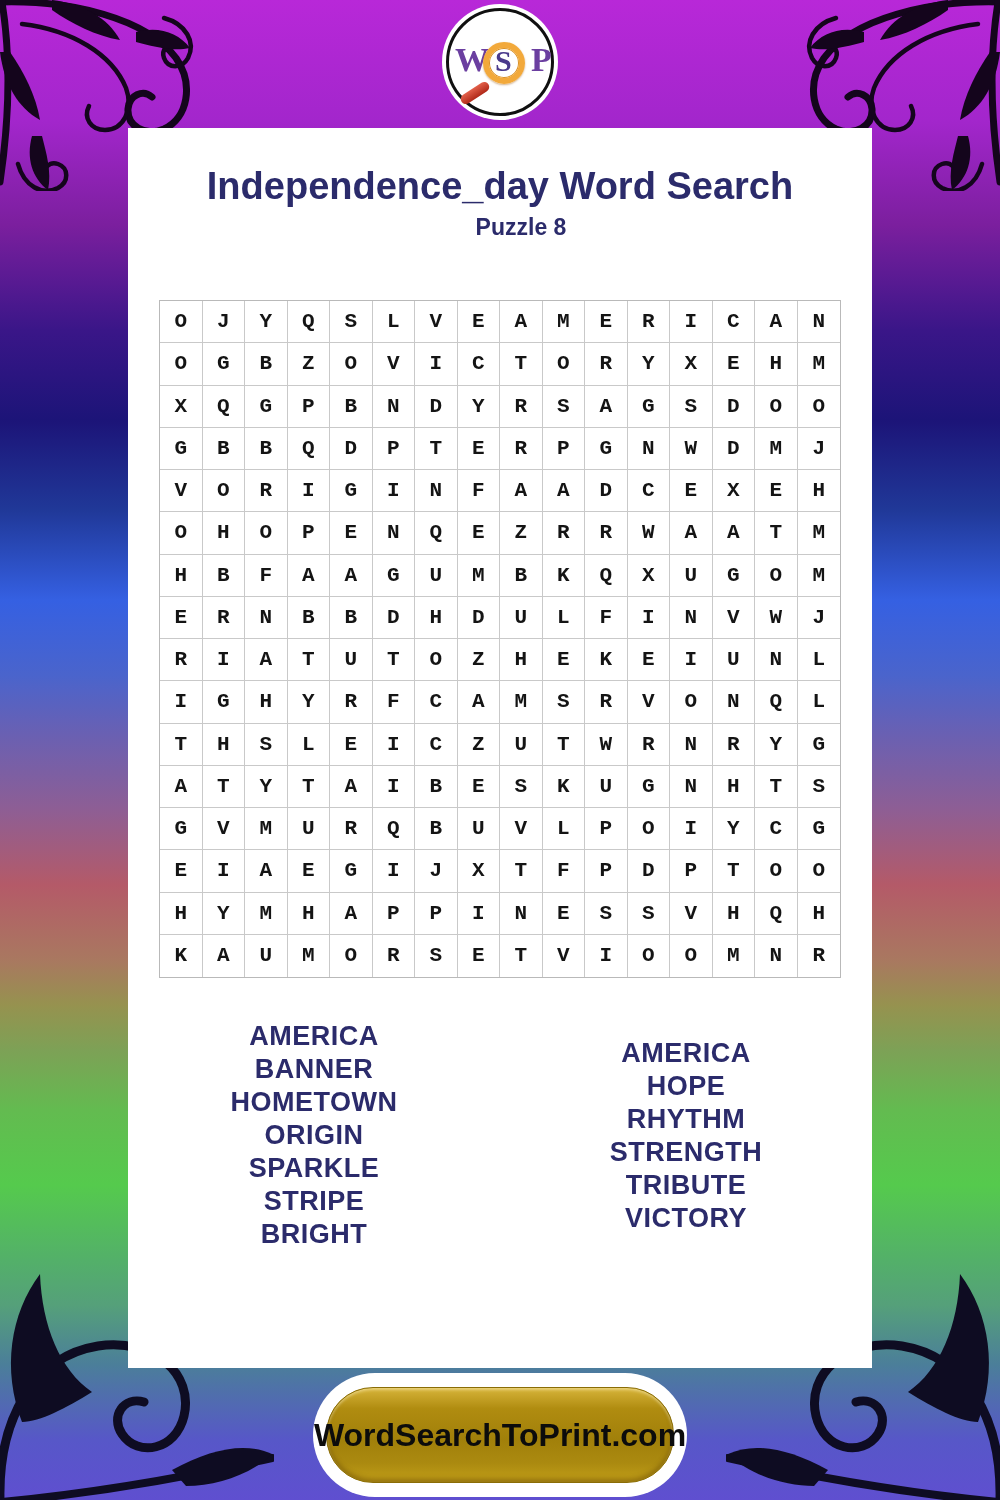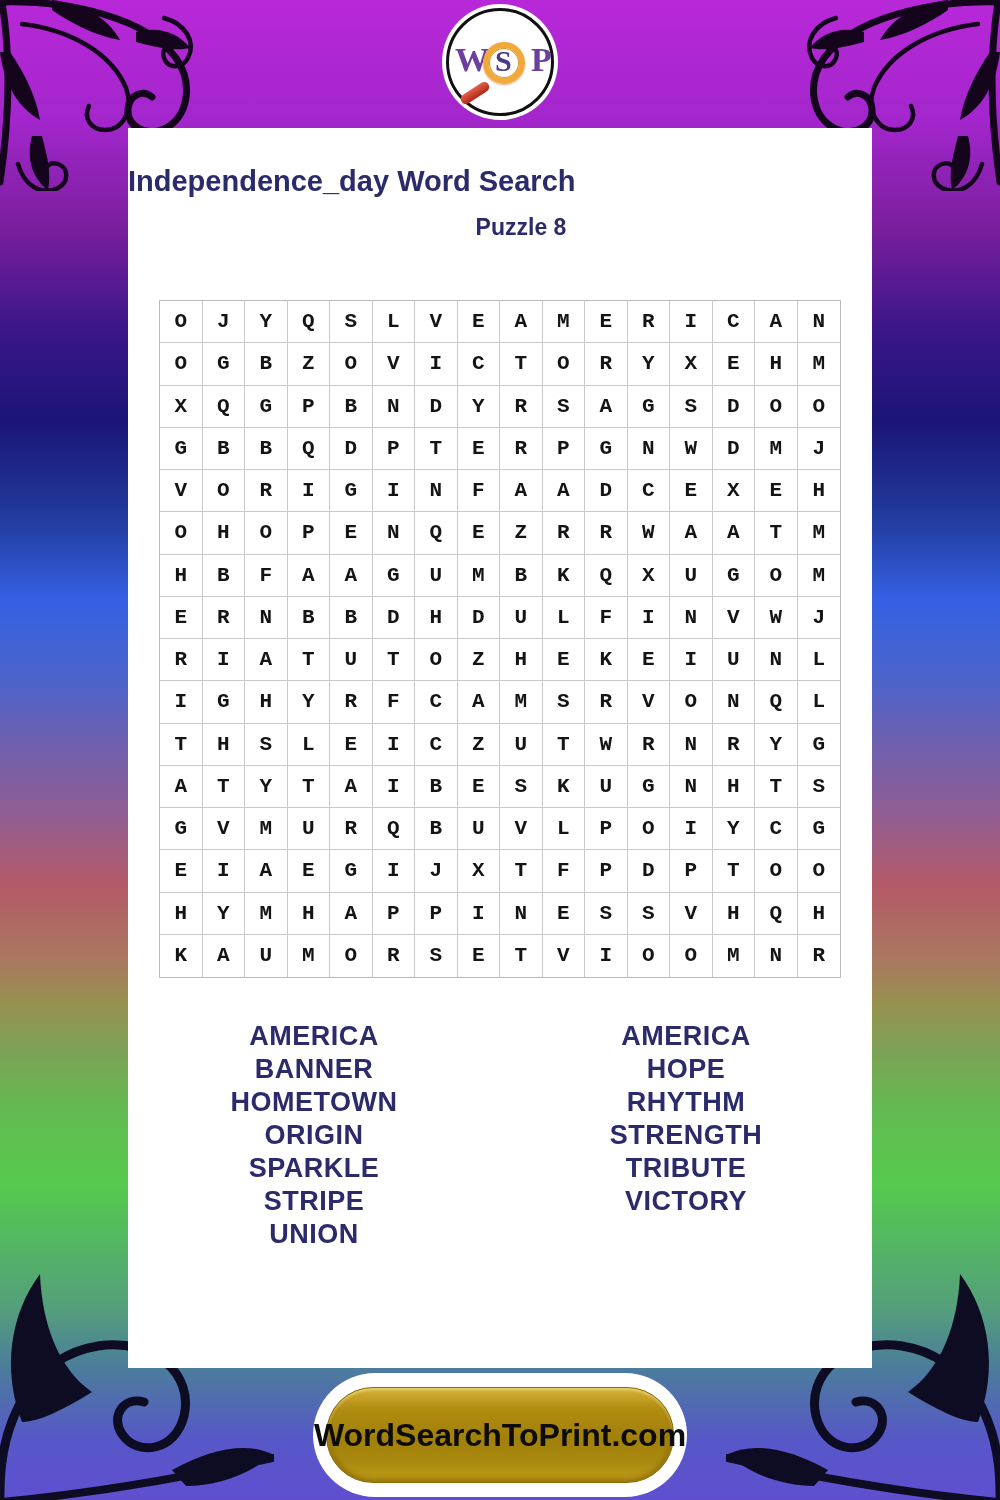--- a/index.html
+++ b/index.html
@@ -69,43 +69,43 @@
     position:absolute;left:41px;top:38px;width:30px;height:30px;border-radius:50%;
     border:6px solid var(--mag-orange);
     box-shadow:0 1px 2px rgba(150,80,0,.45), inset 0 0 0 1px #d98e20;
   }
 
   .card{
     position:absolute;left:128px;top:128px;width:744px;height:1240px;
     background:#ffffff;z-index:2;
   }
   .title{
-    position:absolute;top:37px;left:0;width:100%;
-    font-size:29px;font-weight:bold;color:var(--navy);
+    position:absolute;top:37px;left:0;width:100%;text-align:center;
+    font-size:38px;font-weight:bold;color:var(--navy);
   }
   .subtitle{
     position:absolute;top:86px;left:0;width:100%;text-align:center;
     font-size:23px;font-weight:bold;color:var(--navy);padding-left:21px;
   }
   .grid{
     position:absolute;left:31px;top:172px;width:680px;height:676px;
     display:grid;grid-template-columns:repeat(16,1fr);grid-template-rows:repeat(16,1fr);
     border:1px solid #b9b9b9;background:#ffffff;
   }
   .cell{
     border-right:1px solid #c9c9c9;border-bottom:1px solid #c9c9c9;
     display:flex;align-items:center;justify-content:center;
     font-family:"Liberation Mono", monospace;font-weight:bold;
     font-size:21px;color:var(--grid-letter);
   }
   .cell:nth-child(16n){border-right:none;}
   .cell:nth-child(n+241){border-bottom:none;}
 
   .words{
-    position:absolute;top:892px;left:0;width:100%;display:flex;
+    position:absolute;top:892px;left:0;width:100%;display:flex;align-items:center;
   }
   .word-col{width:50%;text-align:center;}
   .word{
     font-size:27px;font-weight:bold;color:var(--navy);
     line-height:33px;letter-spacing:0.5px;
   }
 
   .footer-halo{
     position:absolute;left:313px;top:1373px;width:374px;height:124px;
     background:#ffffff;border-radius:62px;z-index:3;
@@ -452,21 +452,21 @@
     </div>
 
   <div class="words">
     <div class="word-col">
         <div class="word">AMERICA</div>
         <div class="word">BANNER</div>
         <div class="word">HOMETOWN</div>
         <div class="word">ORIGIN</div>
         <div class="word">SPARKLE</div>
         <div class="word">STRIPE</div>
-        <div class="word">UNION</div>
+        <div class="word">BRIGHT</div>
       </div>
     <div class="word-col">
         <div class="word">AMERICA</div>
         <div class="word">HOPE</div>
         <div class="word">RHYTHM</div>
         <div class="word">STRENGTH</div>
         <div class="word">TRIBUTE</div>
         <div class="word">VICTORY</div>
       </div>
   </div>

